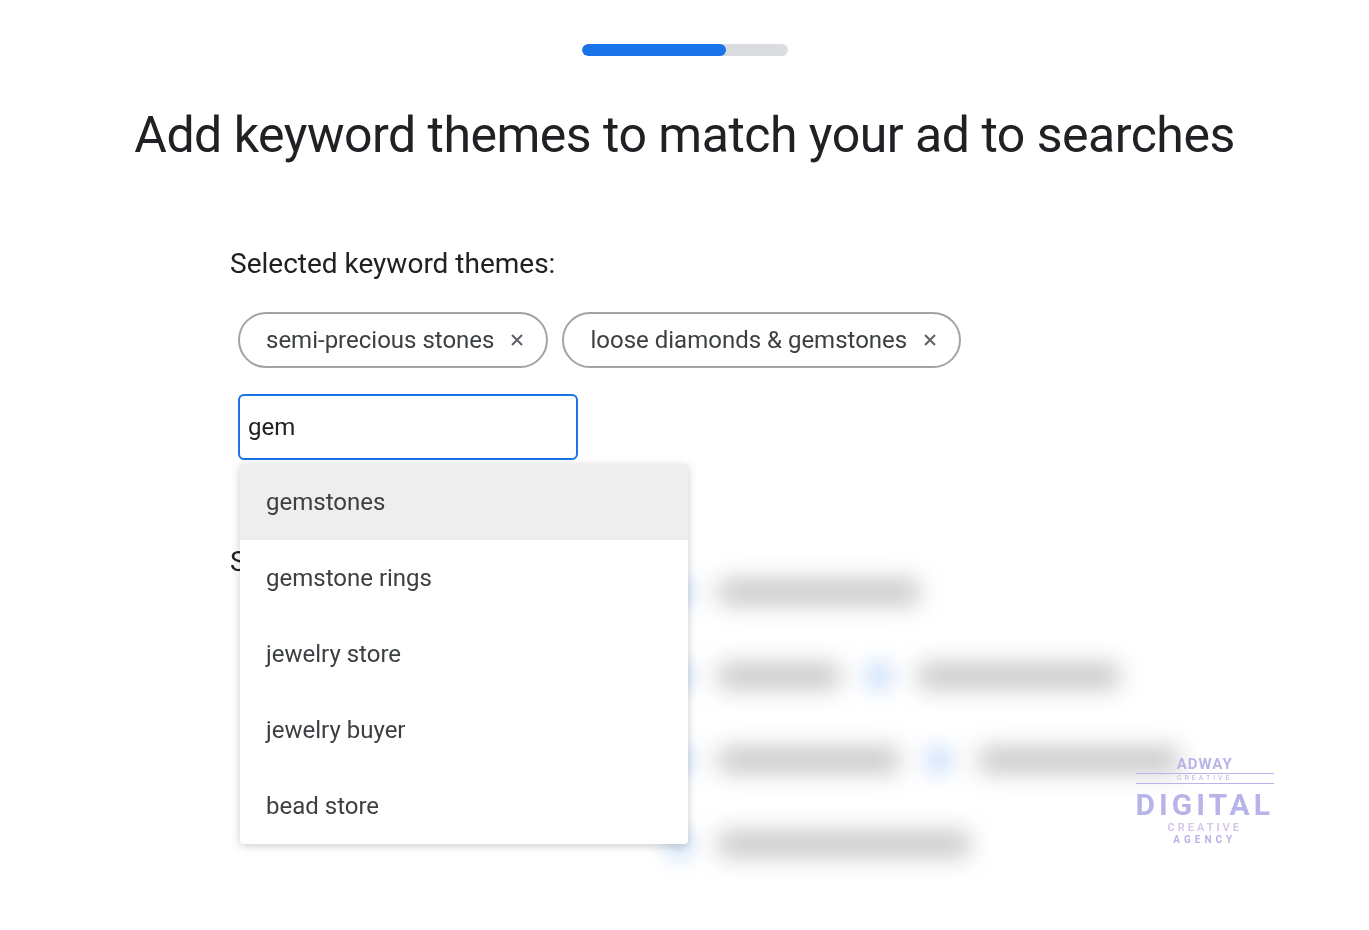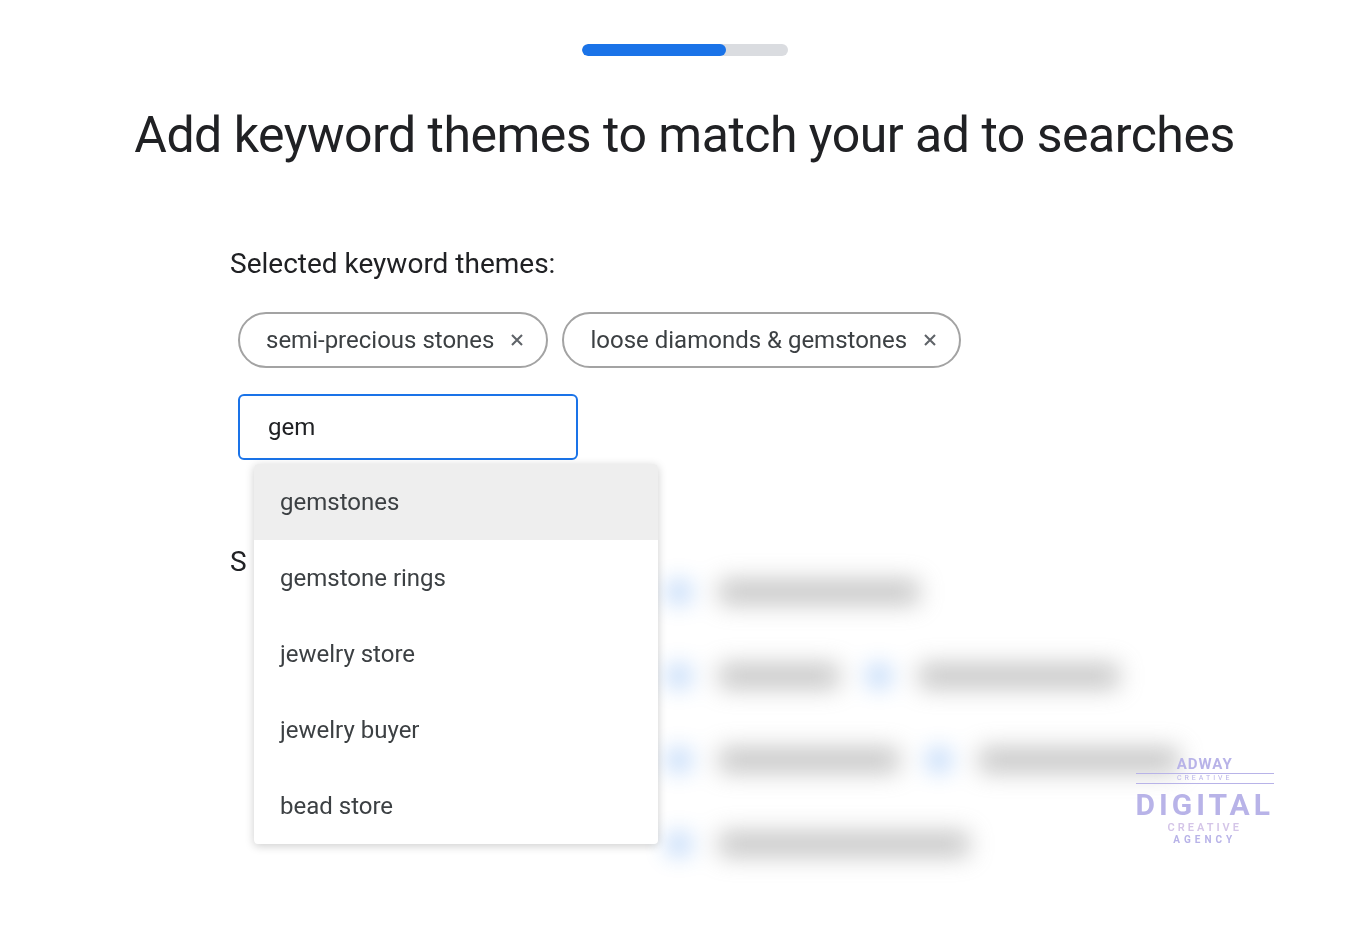--- a/index.html
+++ b/index.html
@@ -90,30 +90,30 @@
     .input-wrapper {
       position: relative;
       margin-top: 12px;
     }
     .keyword-input {
       width: 340px;
       height: 66px;
       border: 2px solid #1a73e8;
       border-radius: 6px;
       font-size: 24px;
-      padding: 0 28px;
+      padding: 0 8px;
       color: #202124;
       outline: none;
       font-family: inherit;
     }
     .dropdown {
       position: absolute;
       top: 70px;
-      left: 16px;
-      width: 404px;
+      left: 2px;
+      width: 448px;
       background: #fff;
       box-shadow: 0 2px 10px rgba(0,0,0,0.2);
       border-radius: 4px;
       z-index: 10;
       overflow: hidden;
     }
     .dropdown-inner {
       max-height: 420px;
       overflow-y: auto;
     }

